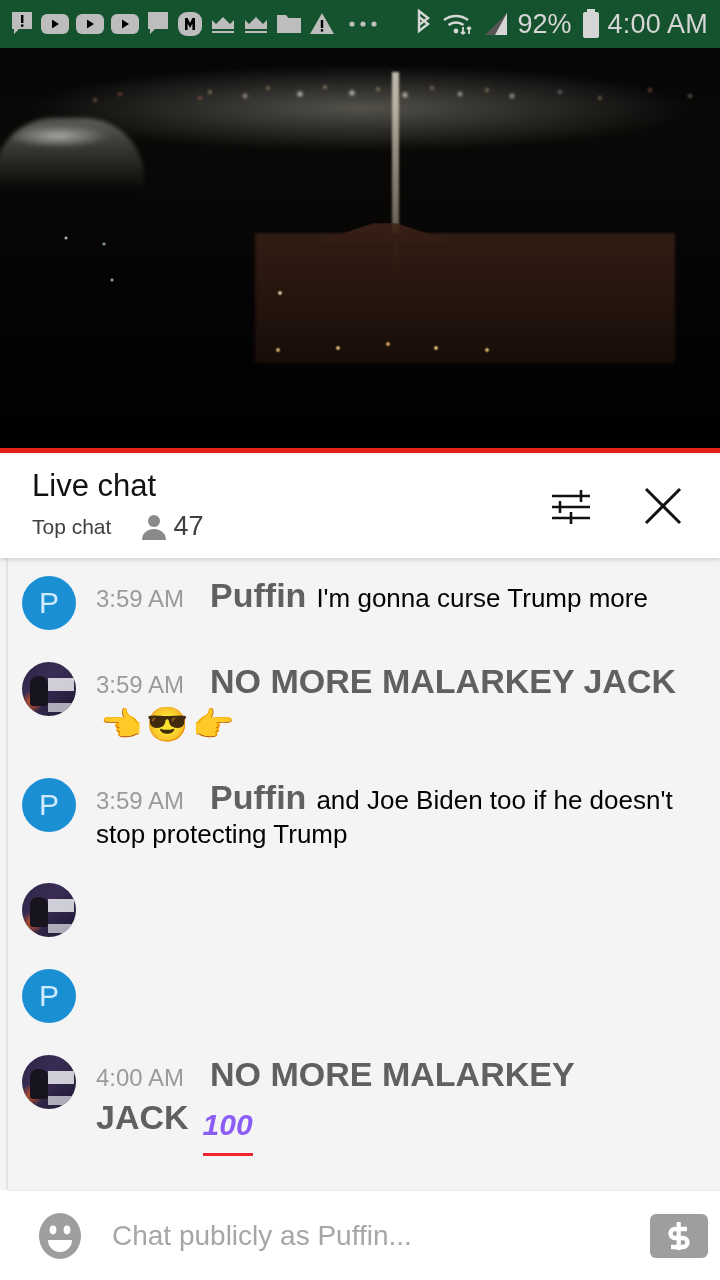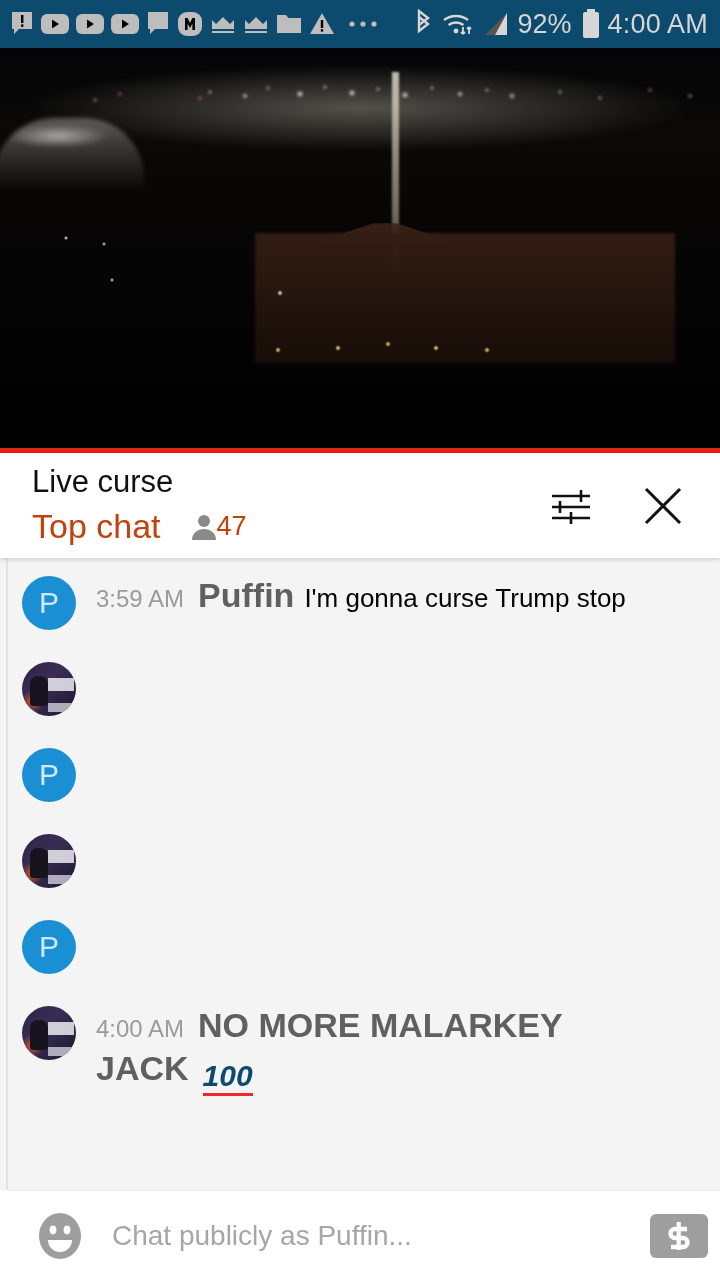--- a/index.html
+++ b/index.html
@@ -7,21 +7,21 @@
     width:720px; height:1280px;
     background:#ffffff;
     font-family:"Liberation Sans", sans-serif;
     overflow:hidden;
   }
 
   
   .statusbar{
     position:absolute; top:0; left:0;
     width:720px; height:48px;
-    background:#0c4a6e;
+    background:#14532d;
     display:flex; align-items:center;
     padding:0 12px 0 10px;
     color:#bdbdbd;
   }
   .sb-left{ display:flex; align-items:center; gap:7px; flex:1; }
   .sb-right{ display:flex; align-items:center; gap:8px; }
   .sb-ico{ display:inline-flex; align-items:center; justify-content:center; }
   .sb-text{
     font-size:27px; color:#d6d6d6; letter-spacing:.2px;
     font-family:"Liberation Sans", sans-serif;
@@ -121,22 +121,22 @@
     width:720px; height:105px;
     background:#ffffff;
     display:flex; align-items:center;
     padding:0 22px 0 32px;
     box-shadow:0 2px 4px rgba(0,0,0,.14);
     z-index:5;
   }
   .ch-titles{ flex:1; }
   .ch-title{ font-size:31px; color:#111; line-height:1.1; }
   .ch-sub{ display:flex; align-items:center; margin-top:8px; }
-  .ch-subtext{ font-size:34px; color:#c2410c; }
-  .ch-count{ font-size:27px; color:#c2410c; }
+  .ch-subtext{ font-size:21px; color:#404040; }
+  .ch-count{ font-size:27px; color:#404040; margin-left:6px; }
   .person-ico{ margin-left:30px; display:inline-flex; }
   .ch-actions{ display:flex; align-items:center; gap:42px; padding-right:10px; }
   .icon-btn{ display:inline-flex; align-items:center; justify-content:center;
              width:50px; height:50px; cursor:pointer; }
 
   
   .chat-list{
     position:absolute; top:558px; left:0;
     width:720px; height:632px;
     background:#f4f4f4;
@@ -173,27 +173,27 @@
   }
   .avatar.photo::after{
     content:""; position:absolute; left:26px; top:16px;
     width:26px; height:34px;
     background:
       linear-gradient(180deg, rgba(235,235,240,.85) 0 38%, rgba(235,235,240,0) 38%),
       linear-gradient(0deg, rgba(220,220,228,.75) 0 26%, rgba(0,0,0,0) 26%);
   }
   .msg-body{ flex:1; padding-top:2px; }
   .msg-line{ font-size:26px; line-height:1.26; color:#0b0b0b; }
-  .time{ color:#9b9b9b; font-size:24px; margin-right:14px; white-space:nowrap; }
+  .time{ color:#9b9b9b; font-size:24px; margin-right:26px; white-space:nowrap; }
   .author{ color:#606060; font-weight:bold; font-size:34px; margin-right:10px; }
   .text{ color:#030303; font-size:26px; }
   .emo{ font-size:34px; vertical-align:-6px; margin-left:4px; }
   .emo.heart{ color:#e8202a; }
-  .emo.hundred{ color:#0c4a6e; font-weight:bold; font-style:italic;
-                font-size:30px; border-bottom:3px solid #f0262c; padding-bottom:1px; }
+  .emo.hundred{ color:#8b5cf6; font-weight:bold; font-style:italic;
+                font-size:30px; border-bottom:3px solid #f0262c; padding-bottom:12px; }
 
   
   .input-bar{
     position:absolute; left:8px; bottom:0;
     width:720px; height:90px;
     background:#ffffff;
     display:flex; align-items:center;
     padding:0 20px 0 26px;
     border-top:1px solid #ececec;
   }
@@ -323,21 +323,21 @@
   <div class="wh-roof"></div>
   <div class="whitehouse"></div>
   <div class="lights"></div>
   <div class="progress">
       <span></span>
     </div>
 </div>
 
 <div class="chat-header">
   <div class="ch-titles">
-    <div class="ch-title">Live curse</div>
+    <div class="ch-title">Live chat</div>
     <div class="ch-sub">
       <span class="ch-subtext">Top chat</span>
       <span class="person-ico">
         <svg width="26" height="28" viewBox="0 0 26 28">
             <circle cx="13" cy="8" r="6" fill="#8a8a8a"></circle>
             <path d="M1 27c0-7 5.5-11 12-11s12 4 12 11z" fill="#8a8a8a"></path>
           </svg>
       </span>
       <span class="ch-count">47</span>
     </div>
@@ -361,28 +361,34 @@
     </span>
   </div>
 </div>
 
 <div class="chat-list">
   <div class="scroll-track"></div>
   <div id="messages">
       <div class="msg">
         <div class="avatar letter">P</div>
         <div class="msg-body">
-          <div class="msg-line"><span class="time">3:59 AM</span><span class="author">Puffin</span><span class="text">I'm gonna curse Trump stop</span></div>
+          <div class="msg-line"><span class="time">3:59 AM</span><span class="author">Puffin</span><span class="text">I'm gonna curse Trump more</span></div>
         </div>
       </div>
       <div class="msg">
         <div class="avatar photo"></div>
+        <div class="msg-body">
+          <div class="msg-line"><span class="time">3:59 AM</span><span class="author">NO MORE MALARKEY JACK</span><span class="emo">👈</span><span class="emo">😎</span><span class="emo">👉</span></div>
+        </div>
       </div>
       <div class="msg">
         <div class="avatar letter">P</div>
+        <div class="msg-body">
+          <div class="msg-line"><span class="time">3:59 AM</span><span class="author">Puffin</span><span class="text">and Joe Biden too if he doesn't stop protecting Trump</span></div>
+        </div>
       </div>
       <div class="msg">
         <div class="avatar photo"></div>
       </div>
       <div class="msg">
         <div class="avatar letter">P</div>
       </div>
       <div class="msg">
         <div class="avatar photo"></div>
         <div class="msg-body">

